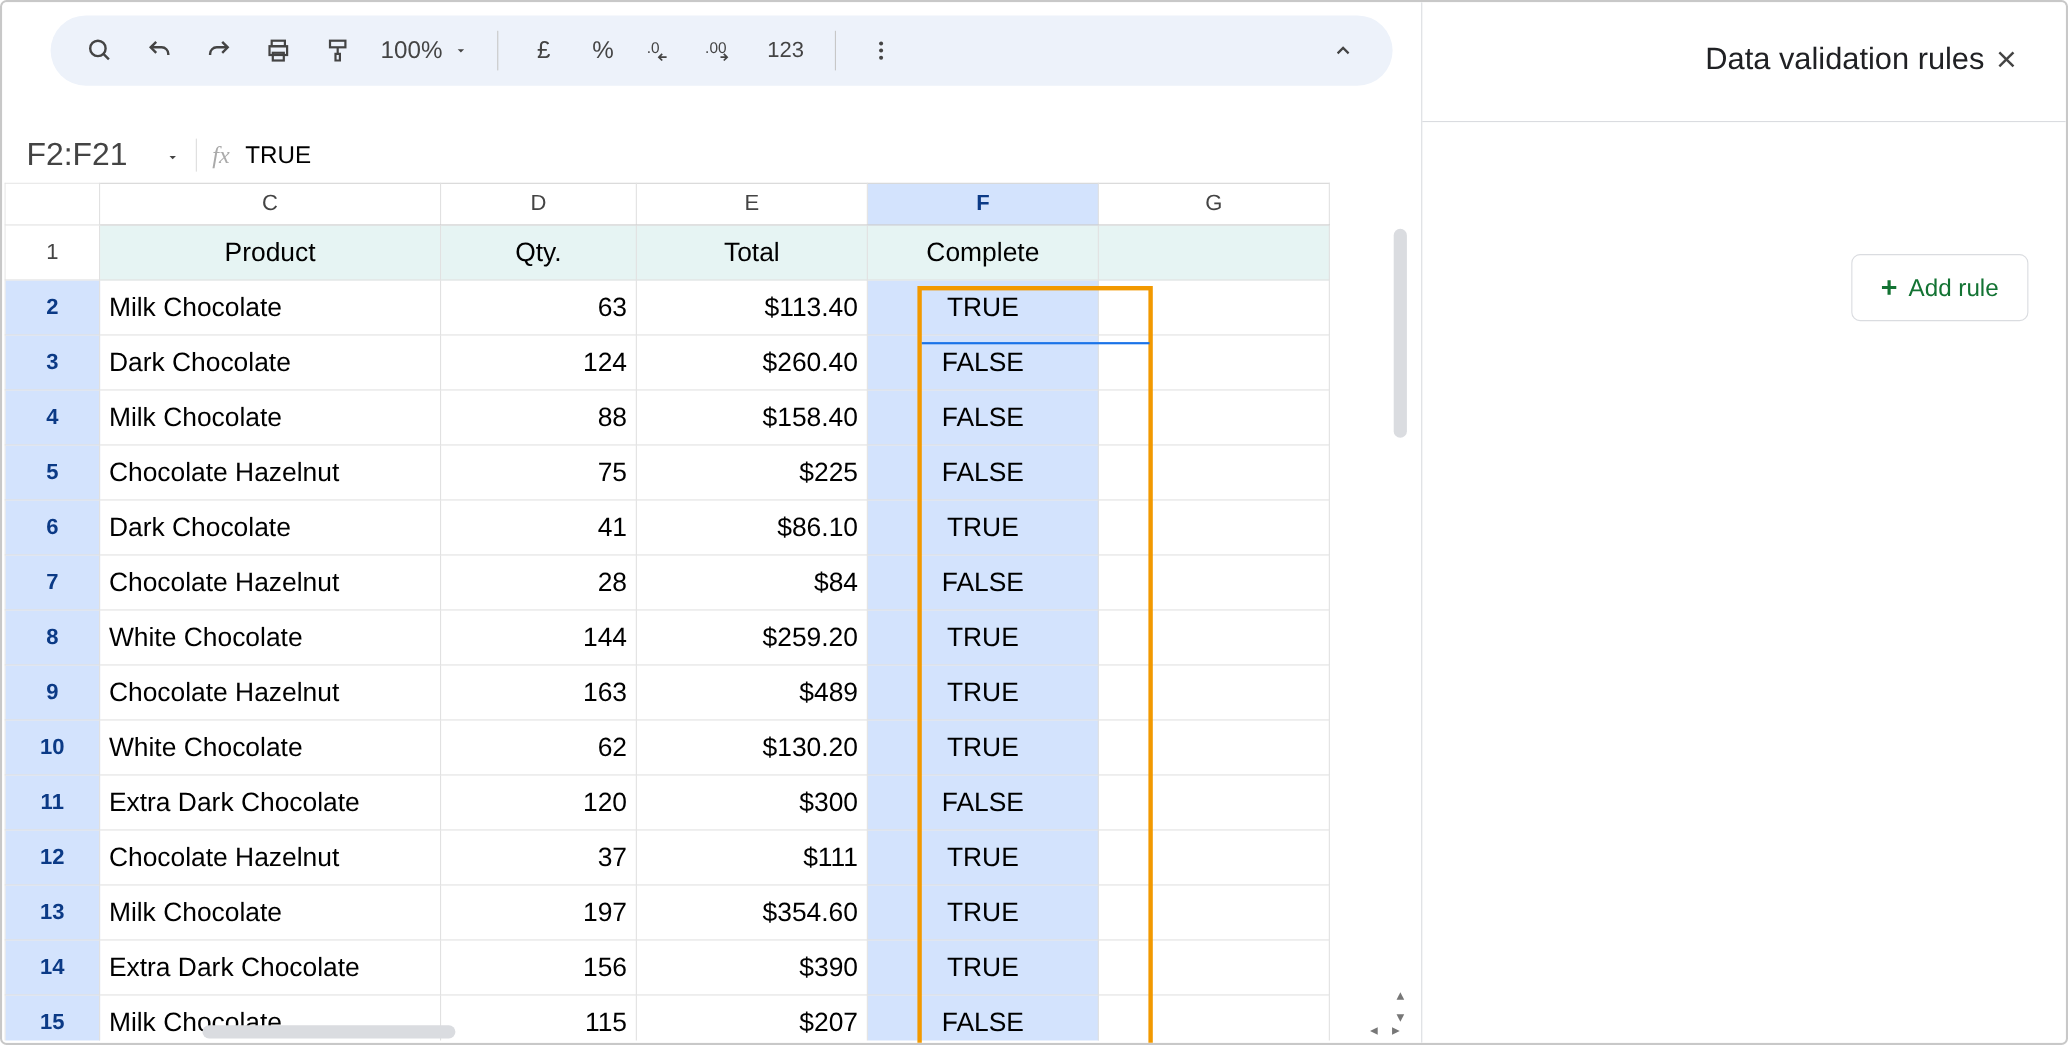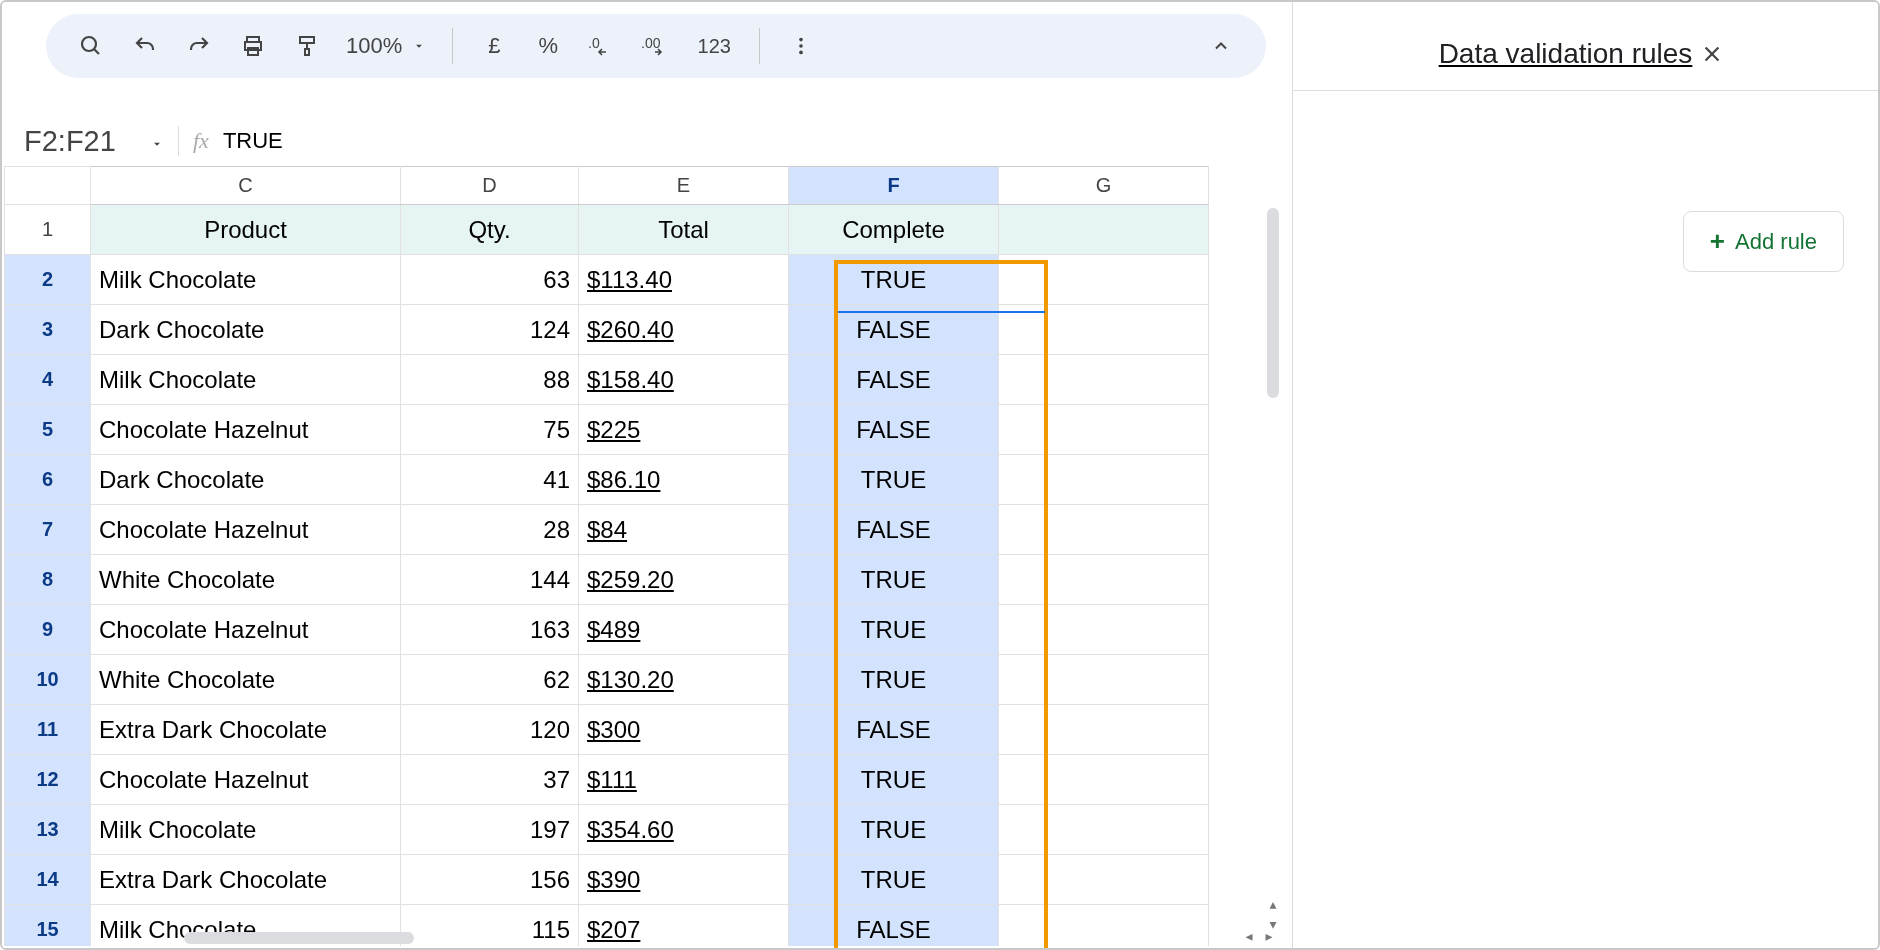--- a/index.html
+++ b/index.html
@@ -146,21 +146,21 @@
     width: 86px;
     height: 38px;
   }
   .header-row td {
     background: #e6f4f3;
     font-weight: normal;
     text-align: center;
   }
   td.product { text-align: left; }
   td.qty { text-align: right; }
-  td.total { text-align: left; text-decoration: underline; }
+  td.total { text-align: right; }
   td.complete { text-align: center; background: #d3e3fd; }
   td.empty {}
   .col-C { width: 310px; }
   .col-D { width: 178px; }
   .col-E { width: 210px; }
   .col-F { width: 210px; }
   .col-G { width: 210px; }
 
   .highlight-box {
     position: absolute;
@@ -243,23 +243,22 @@
     top: 0;
     bottom: 0;
     width: 586px;
     border-left: 1px solid #dadce0;
     background: #fff;
     padding: 32px 34px;
   }
   .sp-header {
     display: flex;
     align-items: center;
-    justify-content: center;
-    margin-bottom: 16px;
-    text-decoration: underline;
+    justify-content: flex-end;
+    margin-bottom: 36px;
   }
   .sp-title {
     font-size: 28px;
     color: #202124;
   }
   .sp-close {
     font-size: 28px;
     color: #444;
     cursor: pointer;
     width:40px;

